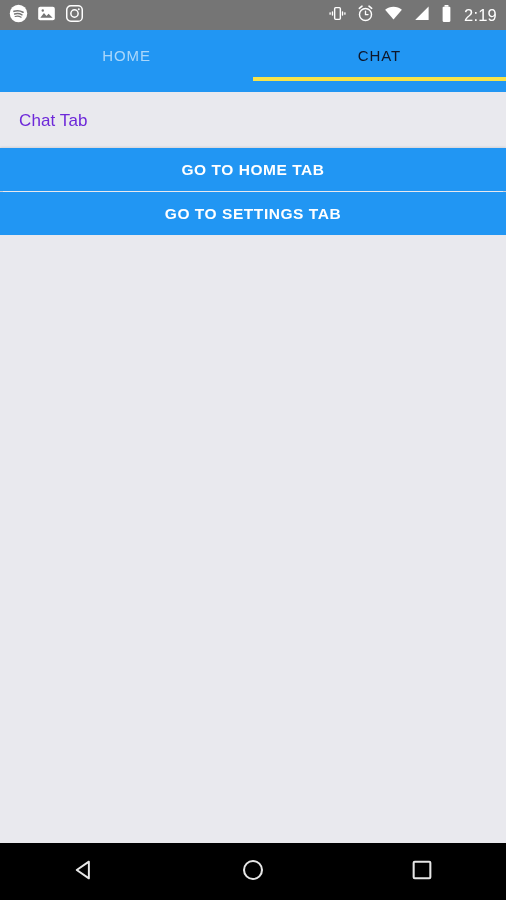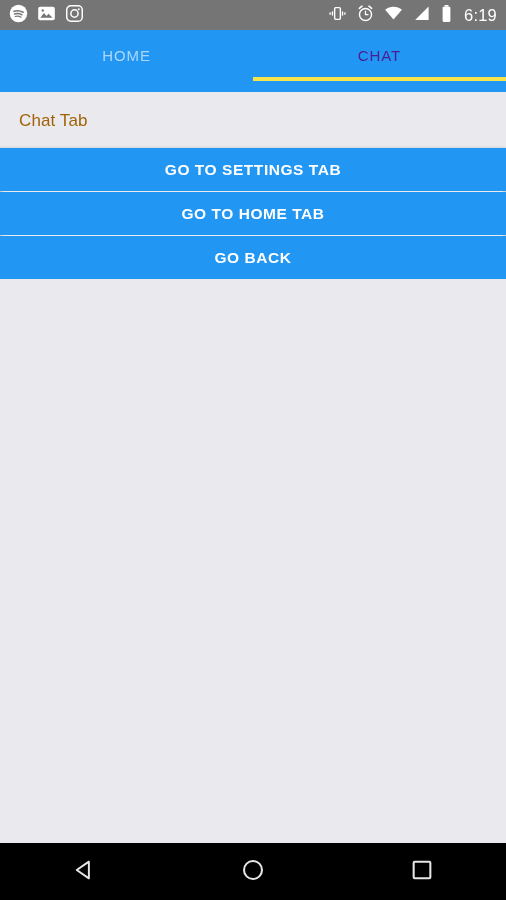--- a/index.html
+++ b/index.html
@@ -37,34 +37,34 @@
     display:flex; align-items:center; justify-content:center;
     position:relative;
     cursor:pointer;
   }
   .tab-label {
     font-size:15px; font-weight:500; letter-spacing:0.9px;
     color:rgba(255,255,255,0.62);
     text-transform:uppercase;
     white-space:nowrap;
   }
-  .tab.active .tab-label { color:#4c1d95; }
+  .tab.active .tab-label { color:#0f172a; }
   .tab-indicator {
     position:absolute; left:0; bottom:0; width:100%; height:4px;
     background:#f7e34a;
   }
 
   
   .content {
     position:absolute; top:92px; left:0; width:506px; bottom:57px;
     background:#e9e9ee;
   }
   .header-text {
     position:absolute; top:19px; left:19px;
-    font-size:17px; color:#a16207; letter-spacing:0.1px;
+    font-size:17px; color:#6d28d9; letter-spacing:0.1px;
   }
 
   
   .button-stack {
     position:absolute; top:56px; left:0; width:506px;
     display:flex; flex-direction:column;
     box-shadow:0 -1px 2px rgba(0,0,0,0.10);
   }
   .flat-button {
     width:506px; height:43px;
@@ -159,46 +159,43 @@
         <svg width="19" height="19" viewBox="0 0 24 24">
           <path d="M21 3.2v17H4z" fill="#ffffff"></path>
         </svg>
       </span>
       <span class="sb-icon">
         <svg width="13" height="19" viewBox="0 0 14 24">
           <rect x="4.4" y="1.4" width="5.2" height="2.2" rx="0.7" fill="#ffffff"></rect>
           <rect x="2.1" y="3.4" width="9.8" height="19.2" rx="1.3" fill="#ffffff"></rect>
         </svg>
       </span>
-      <span class="clock">6:19</span>
+      <span class="clock">2:19</span>
     </div>
   </div>
 
   <div class="tab-bar">
     <div class="tab">
       <span class="tab-label">HOME</span>
     </div>
     <div class="tab active">
       <span class="tab-label">CHAT</span>
       <span class="tab-indicator"></span>
     </div>
   </div>
 
   <div class="content">
     <div class="header-text">Chat Tab</div>
 
     <div class="button-stack">
-      <button class="flat-button">
-        <span class="flat-button-label">GO TO SETTINGS TAB</span>
-      </button>
       <button class="flat-button">
         <span class="flat-button-label">GO TO HOME TAB</span>
       </button>
       <button class="flat-button">
-        <span class="flat-button-label">GO BACK</span>
+        <span class="flat-button-label">GO TO SETTINGS TAB</span>
       </button>
     </div>
   </div>
 
   <div class="nav-bar">
     <div class="nav-btn">
       <span>
         <svg width="26" height="26" viewBox="0 0 24 24">
           <path d="M16.5 4.3L5.3 12l11.2 7.7z" fill="none" stroke="#e6e6e6" stroke-width="1.8" stroke-linejoin="round"></path>
         </svg>

